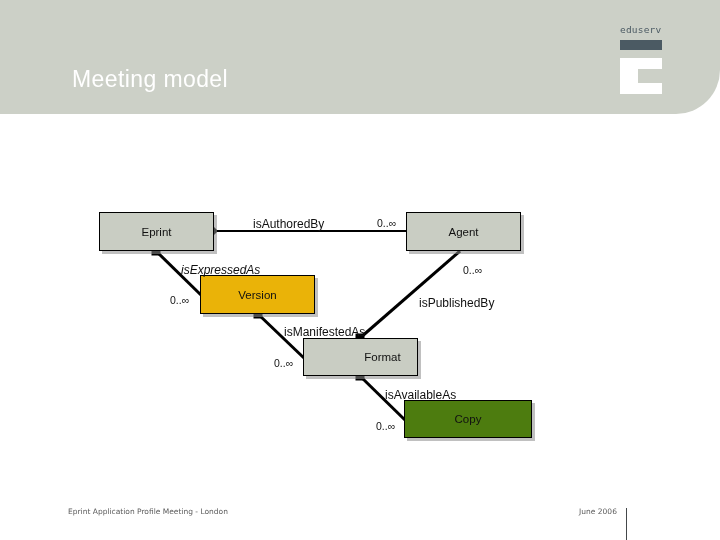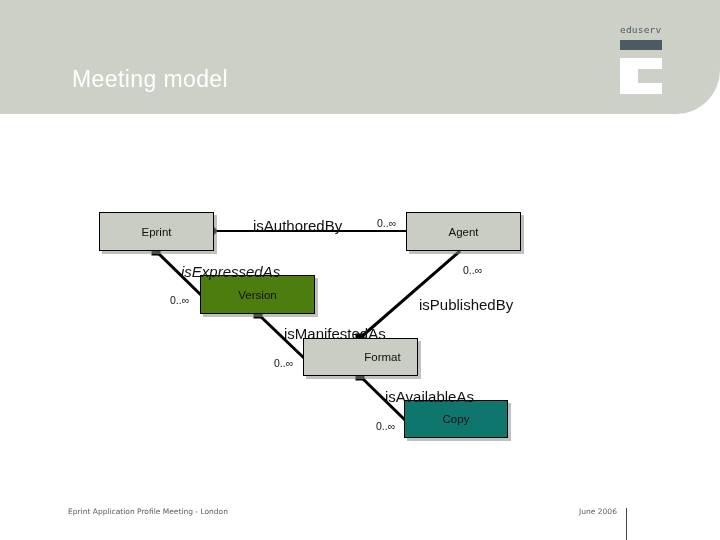--- a/index.html
+++ b/index.html
@@ -64,21 +64,21 @@
     background:#c9cdc3;
     border:1px solid #000000;
     box-shadow:3px 3px 0 rgba(140,140,140,0.55);
     display:flex;align-items:center;justify-content:center;
     font-size:11.5px;color:#111111;
     box-sizing:border-box;
     z-index:3;
   }
   .edge-label{
     position:absolute;
-    font-size:15px;color:#111111;
+    font-size:12px;color:#111111;
     white-space:nowrap;
     z-index:4;
   }
   .mult-label{
     position:absolute;
     font-size:10.5px;color:#111111;
     white-space:nowrap;
     z-index:4;
   }
 
@@ -146,27 +146,27 @@
       <div class="edge-label" style="left: 284px; top: 211px;">isManifestedAs</div>
       <div class="mult-label" style="left: 274px; top: 243px;">0..∞</div>
       <div class="edge-label" style="left: 385px; top: 274px;">isAvailableAs</div>
       <div class="mult-label" style="left: 376px; top: 306px;">0..∞</div>
       <div class="node" style="left: 99px; top: 98px; width: 115px; height: 39px; background: rgb(201, 205, 195); border-color: rgb(0, 0, 0);">
         <span>Eprint</span>
       </div>
       <div class="node" style="left: 406px; top: 98px; width: 115px; height: 39px; background: rgb(201, 205, 195); border-color: rgb(0, 0, 0);">
         <span>Agent</span>
       </div>
-      <div class="node" style="left: 200px; top: 161px; width: 115px; height: 39px; background: #4d7c0f; border-color: rgb(0, 0, 0);">
+      <div class="node" style="left: 200px; top: 161px; width: 115px; height: 39px; background: #eab308; border-color: rgb(0, 0, 0);">
         <span>Version</span>
       </div>
       <div class="node" style="left: 303px; top: 224px; width: 115px; height: 38px; background: rgb(201, 205, 195); border-color: rgb(0, 0, 0); padding-left: 44px;">
         <span>Format</span>
       </div>
-      <div class="node" style="left: 404px; top: 286px; width: 104px; height: 38px; background: #0f766e; border-color: rgb(0, 0, 0);">
+      <div class="node" style="left: 404px; top: 286px; width: 128px; height: 38px; background: #4d7c0f; border-color: rgb(0, 0, 0);">
         <span>Copy</span>
       </div>
     </div>
 
   <div id="footer">
     <div id="footer-left">Eprint Application Profile Meeting - London</div>
     <div id="footer-right">June 2006</div>
     <div id="footer-rule"></div>
   </div>
 

